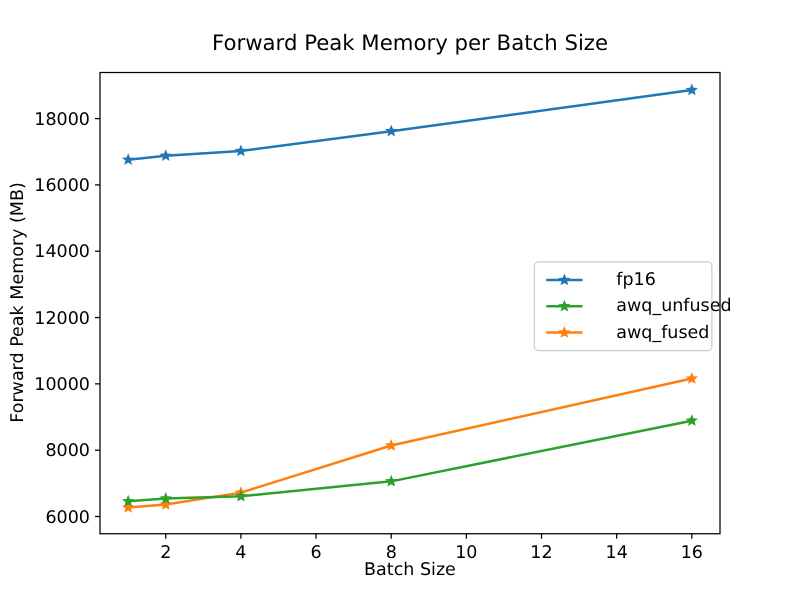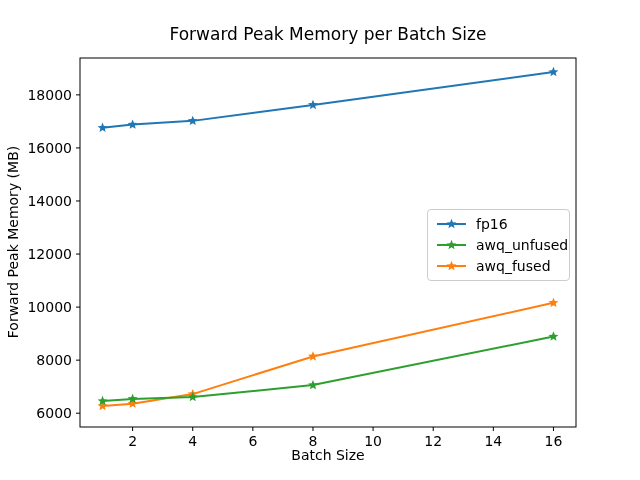--- a/index.html
+++ b/index.html
@@ -22,21 +22,21 @@
     box-sizing:border-box;
     background:rgba(255,255,255,0.8);
     border:1px solid #cccccc;
     border-radius:4px;
     display:flex;
     flex-direction:column;
     justify-content:space-around;
     padding:3px 8px;
   }
   .legend-row { display:flex; align-items:center; gap:9px; }
-  .legend-label { font-size:14px; color:#000000; white-space:nowrap; }
+  .legend-label { font-size:14px; color:#000000; white-space:nowrap;margin-left:17px; }
   .legend-icon { flex:0 0 auto; }
 </style>
 </head>
 <body>
 
 <div class="figure">
 
   <svg class="plot" width="640" height="480">
     <text class="title-text" x="328" y="40" text-anchor="middle">Forward Peak Memory per Batch Size</text>
     <text class="axis-label" x="328" y="460" text-anchor="middle">Batch Size</text>

